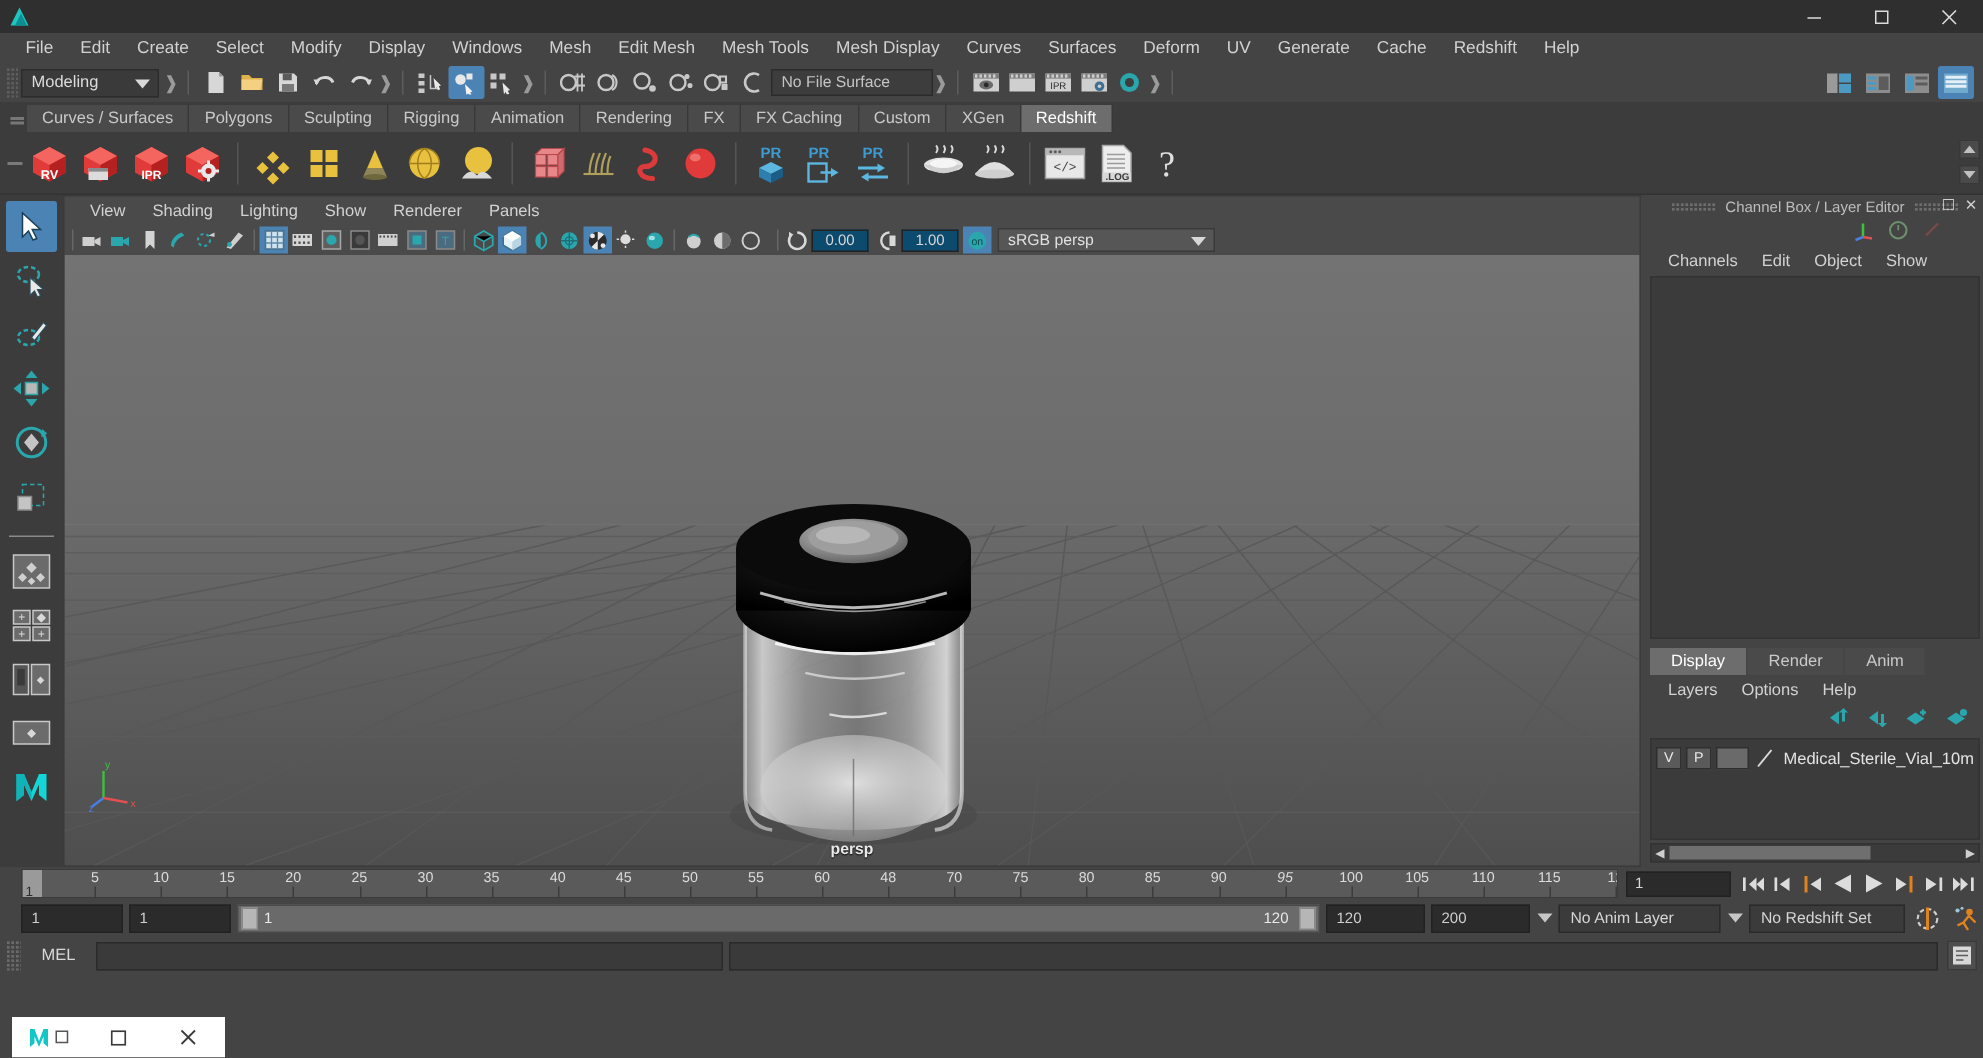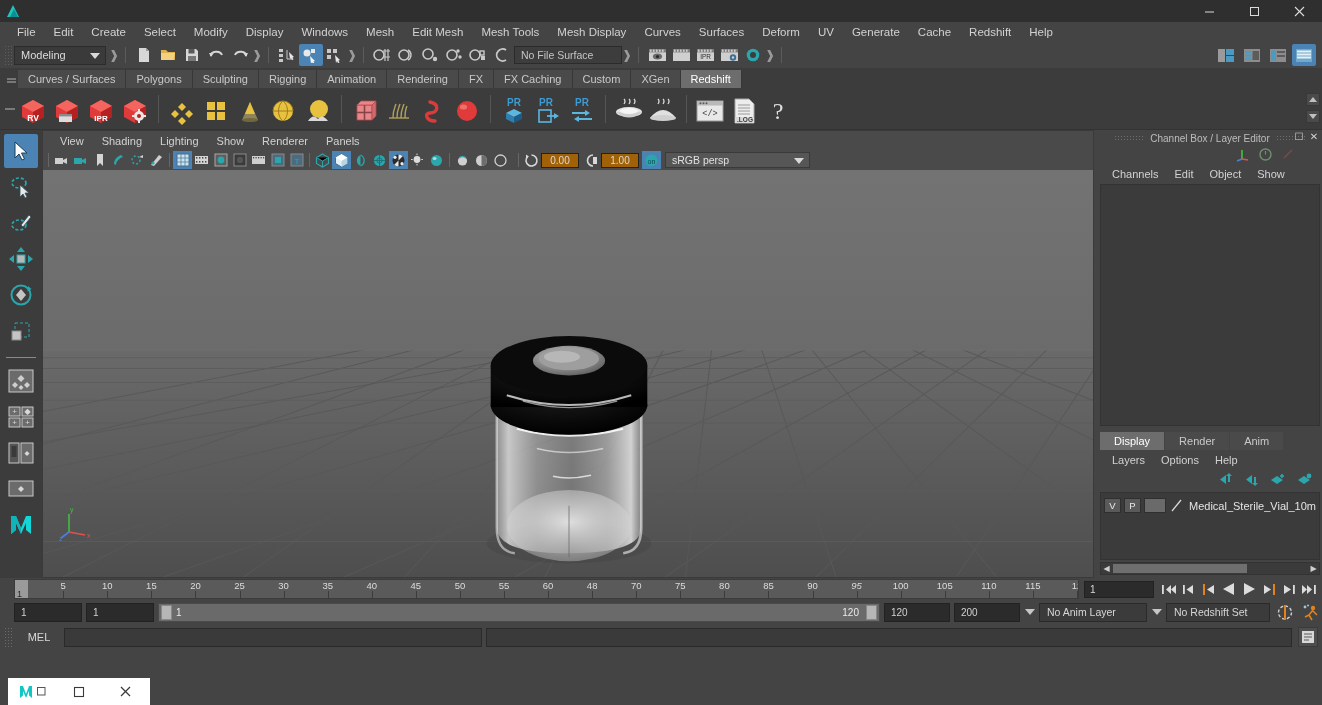--- a/index.html
+++ b/index.html
@@ -92,21 +92,21 @@
 
   
   .shelf {
     height:42px; background:#3c3c3c; display:flex; align-items:center;
     padding-left:4px; position:relative; border-bottom:1px solid #333;
   }
   .shelf .gripv { width:12px; height:30px; display:flex; align-items:center;
     justify-content:center; }
   .shelf .gripv i { display:block; width:10px; height:2px; background:#7a7a7a; }
   .sh-ico { width:34px; height:34px; flex:0 0 auto; display:flex;
-    align-items:flex-end; justify-content:center; position:relative; }
+    align-items:center; justify-content:center; position:relative; }
   .shelf-sep { width:1px; height:28px; background:#555; margin:0 6px; flex:0 0 auto;}
   .shelf-scroll { position:absolute; right:2px; top:5px; width:14px; height:30px;
     display:flex; flex-direction:column; justify-content:space-between; }
   .shelf-scroll div { width:14px; height:13px; background:#4a4a4a; border:1px solid #383838;
      display:flex; align-items:center; justify-content:center; }
   .shelf-scroll div i { width:0;height:0;border-left:4px solid transparent;
      border-right:4px solid transparent; }
   .shelf-scroll .up i { border-bottom:5px solid #c0c0c0; }
   .shelf-scroll .dn i { border-top:5px solid #c0c0c0; }
 
@@ -126,21 +126,21 @@
      padding:0 4px 0 0; }
   .vp-menubar { height:20px; background:#4a4a4a; display:flex; align-items:center;
      padding-left:8px; border:1px solid #3a3a3a; border-bottom:none; }
   .vp-menubar .mi { padding:0 9px; font-size:11px; color:#d2d2d2; line-height:18px;}
   .vp-toolbar { height:20px; background:#4a4a4a; display:flex; align-items:center;
      padding-left:2px; border:1px solid #3a3a3a; border-top:none; border-bottom:none; }
   .vt { width:19px; height:18px; display:flex; align-items:center;
      justify-content:center; flex:0 0 auto; }
   .vt.on { background:#4a83b4; }
   .vt-sep { width:1px;height:14px;background:#666;margin:0 3px;flex:0 0 auto; }
-  .numfield { width:38px;height:15px;background:#a16207;border:1px solid #222;
+  .numfield { width:38px;height:15px;background:#0c4a6e;border:1px solid #222;
      color:#d8d8d8;font-size:10px;display:flex;align-items:center;
      justify-content:center;flex:0 0 auto; }
   .gammasel { width:145px;height:16px;background:#565656;border:1px solid #3a3a3a;
      display:flex;align-items:center;padding-left:6px;font-size:10.5px;
      color:#e0e0e0;position:relative;flex:0 0 auto;margin-left:4px; }
   .gammasel .arr { position:absolute;right:5px;top:5px;width:0;height:0;
      border-left:5px solid transparent;border-right:5px solid transparent;
      border-top:6px solid #d8d8d8; }
 
   .viewport { flex:1; position:relative; overflow:hidden;
@@ -1169,20 +1169,21 @@
 
             <ellipse cx="524" cy="193" rx="36" ry="15" fill="url(#capTopG)"></ellipse>
             <ellipse cx="524" cy="191" rx="30" ry="11.5" fill="#9e9e9e" op="" acity=".9"></ellipse>
             <ellipse cx="517" cy="189" rx="18" ry="6" fill="#c4c4c4" opacity=".65"></ellipse>
 
             <path d="M462 228 Q524 248 586 228" fill="none" stroke="#d8d8d8" stroke-width="2" opacity=".85"></path>
             <path d="M478 234 Q524 247 572 234" fill="none" stroke="#f0f0f0" stroke-width="1.2" opacity=".6"></path>
           </g>
         </svg>
 
+        <div class="persp-label">persp</div>
 
         <svg class="axis" viewBox="0 0 40 40">
           <line x1="10" y1="30" x2="10" y2="12" stroke="#3fbf3f" stroke-width="1.6"></line>
           <line x1="10" y1="30" x2="2" y2="36" stroke="#4a7fe0" stroke-width="1.6"></line>
           <line x1="10" y1="30" x2="26" y2="33" stroke="#e05050" stroke-width="1.6"></line>
           <text x="11" y="10" font-size="7" fill="#3fbf3f" font-family="Liberation Sans, sans-serif">y</text>
           <text x="28" y="36" font-size="7" fill="#e05050" font-family="Liberation Sans, sans-serif">x</text>
           <text x="0" y="39" font-size="7" fill="#4a7fe0" font-family="Liberation Sans, sans-serif">z</text>
         </svg>
       </div>

